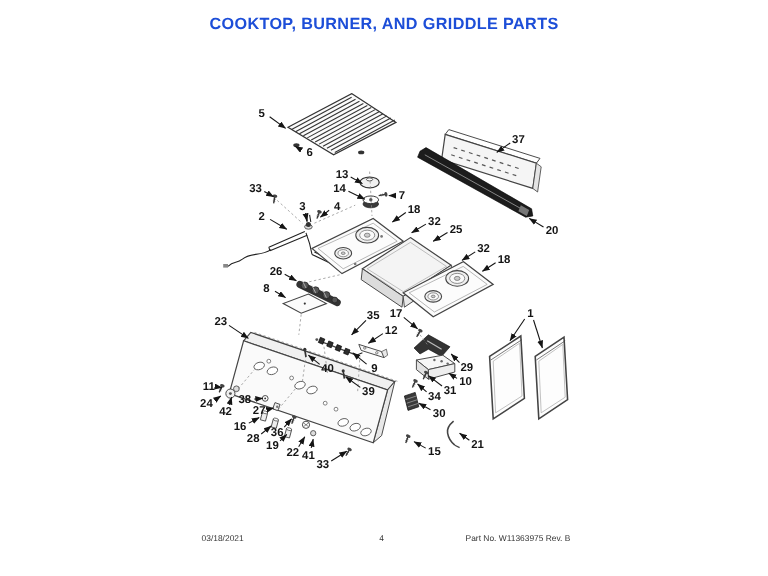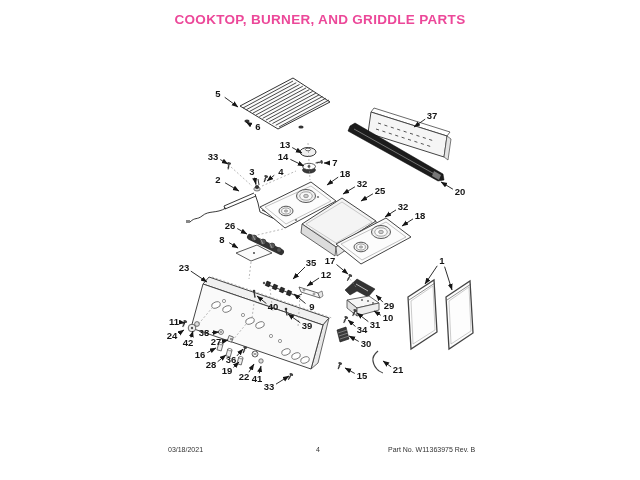--- a/index.html
+++ b/index.html
@@ -1,19 +1,19 @@
 <!DOCTYPE html>
 <html><head>
 <meta charset="utf-8">
 <style>
   html,body{margin:0;padding:0;background:#fff;}
   body{width:640px;height:480px;position:relative;overflow:hidden;
        font-family:"Liberation Sans","DejaVu Sans",sans-serif;}
   .page-title{position:absolute;top:12px;left:0;width:640px;text-align:center;
-       font-size:13.5px;font-weight:700;letter-spacing:.3px;color:#ec4899;}
+       font-size:13.5px;font-weight:700;letter-spacing:.3px;color:#1d4ed8;}
   .footer{position:absolute;top:446px;left:0;width:640px;font-size:7px;color:#333;}
   .footer .f-date{position:absolute;left:168px;top:0;}
   .footer .f-page{position:absolute;left:308px;top:0;width:20px;text-align:center;}
   .footer .f-part{position:absolute;left:388px;top:0;}
   svg{position:absolute;left:0;top:0;}
   svg text.callout{font-family:"Liberation Sans","DejaVu Sans",sans-serif;
        font-size:9.5px;font-weight:700;fill:#151515;}
   .ln{stroke:#222;stroke-width:.9;fill:none;}
 </style>
 </head>

